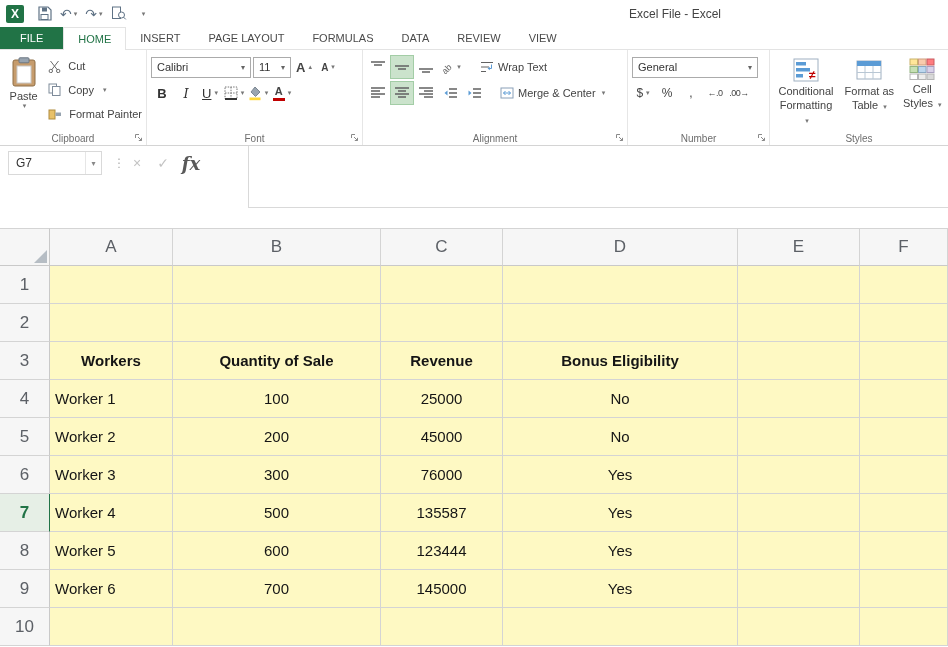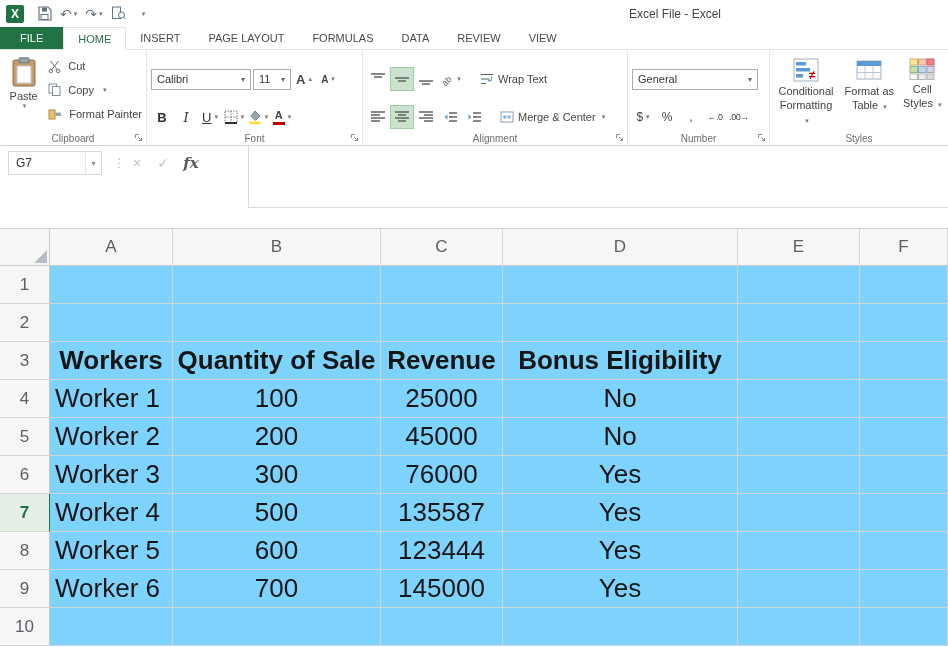--- a/index.html
+++ b/index.html
@@ -29,21 +29,21 @@
 
   
   .ribbon { position:absolute; top:50px; left:0; width:100%; height:96px; background:#fff;
             border-bottom:1px solid #d4d4d4; display:flex; }
   .rgroup { position:relative; height:100%; border-right:1px solid #e6e6e6;
             padding:3px 4px 15px; }
   .rg-label { position:absolute; bottom:1px; left:0; width:100%; text-align:center;
               font-size:10px; color:#6d6d6d; }
   .launcher { position:absolute; right:2px; bottom:2px; width:12px; height:12px;
               display:flex; align-items:center; justify-content:center; }
-  .rrow { display:flex; align-items:center; height:24px; margin-top:14px; gap:2px; }
+  .rrow { display:flex; align-items:center; height:24px; margin-top:2px; gap:2px; }
 
   .paste-btn { width:46px; height:76px; display:flex; flex-direction:column; align-items:center;
                padding-top:4px; font-size:11px; color:#444; float:left; }
   .pb-label { margin-top:3px; }
   .clip-wrap { display:flex; }
   .clip-col { display:flex; flex-direction:column; margin-left:5px; margin-top:1px; }
   .sbtn { display:flex; align-items:center; height:24px; font-size:11px; color:#444;
           gap:7px; white-space:nowrap; }
 
   .combo { height:21px; border:1px solid #ababab; background:#fff; display:flex;
@@ -75,21 +75,21 @@
   .namebox { position:absolute; left:8px; top:5px; width:94px; height:24px;
              border:1px solid #d9d9d9; background:#fff; display:flex; align-items:center;
              padding-left:7px; font-size:12px; color:#333; }
   .nb-arrow { margin-left:auto; width:16px; height:100%; display:flex; align-items:center;
               justify-content:center; font-size:8px; color:#888; border-left:1px solid #e6e6e6; }
   .fsep { position:absolute; left:113px; top:10px; color:#b0b0b0; font-size:12px; }
   .fbtn { position:absolute; top:6px; width:22px; height:22px; display:flex;
           align-items:center; justify-content:center; font-size:14px; }
   .fbtn.dis { color:#c3c3c3; }
   .fbtn.fx { color:#595959; font-family:"DejaVu Serif", serif; font-style:italic;
-             font-weight:bold; font-size:15px; }
+             font-weight:bold; font-size:18px; }
   .finput { position:absolute; left:248px; top:0; right:0; height:62px;
             border-left:1px solid #d9d9d9; border-bottom:1px solid #d9d9d9; background:#fff;
             font-size:13px; padding:4px 6px; color:#222; }
 
   
   .gridwrap { position:absolute; top:228px; left:0; width:948px; bottom:0; background:#fff; }
   .g-row { display:flex; }
   .g-corner { width:50px; height:38px; background:#f6f6f6; position:relative;
               border-right:1px solid #c9c9c9; border-bottom:1px solid #c9c9c9;
               border-top:1px solid #d4d4d4; }
@@ -97,22 +97,22 @@
                   border-left:13px solid transparent; border-bottom:13px solid #b6bdc4; }
   .g-colhead { height:38px; background:#f6f6f6; border-right:1px solid #d4d4d4;
                border-bottom:1px solid #c9c9c9; border-top:1px solid #d4d4d4; color:#5c6066;
                font-size:17px; display:flex; align-items:center; justify-content:center; }
   .g-rowhead { width:50px; height:38px; background:#f6f6f6; border-right:1px solid #c9c9c9;
                border-bottom:1px solid #d4d4d4; color:#5c6066; font-size:17px;
                display:flex; align-items:center; justify-content:center; }
   .g-rowhead.sel { background:#e6efe6; color:#217346; font-weight:bold;
                    border-right:1px solid #217346; }
   .g-cell { height:38px; border-right:1px solid #d4d4d4; border-bottom:1px solid #d4d4d4;
-            font-size:26px; color:#151515; display:flex; align-items:center;
-            justify-content:center; overflow:hidden; white-space:nowrap; background:#7dd3fc; }
+            font-size:15px; color:#151515; display:flex; align-items:center;
+            justify-content:center; overflow:hidden; white-space:nowrap; background:#fef9c3; }
   .g-cell.hd { font-weight:bold; }
   .g-cell.al { justify-content:flex-start; padding-left:5px; }
 </style>
 </head>
 <body>
 
 <div class="app">
 
   <div class="titlebar">
     <span class="xl-logo">X</span>

